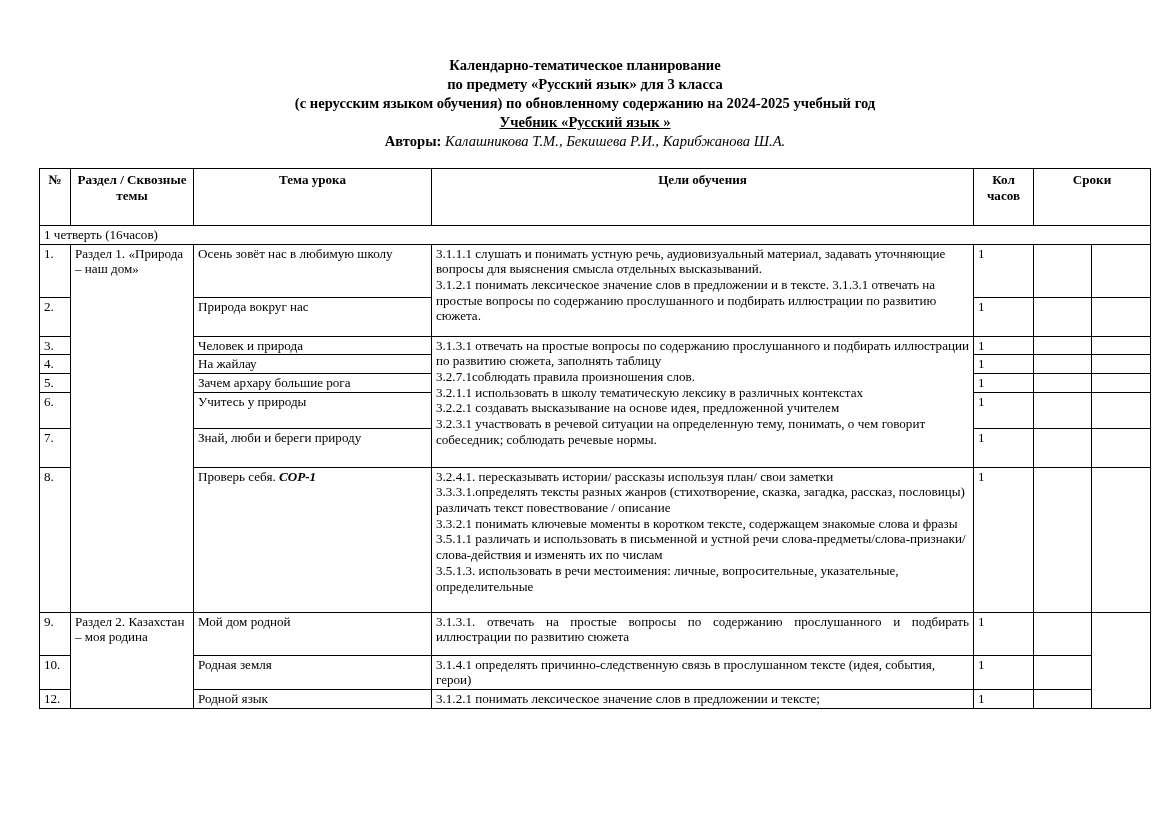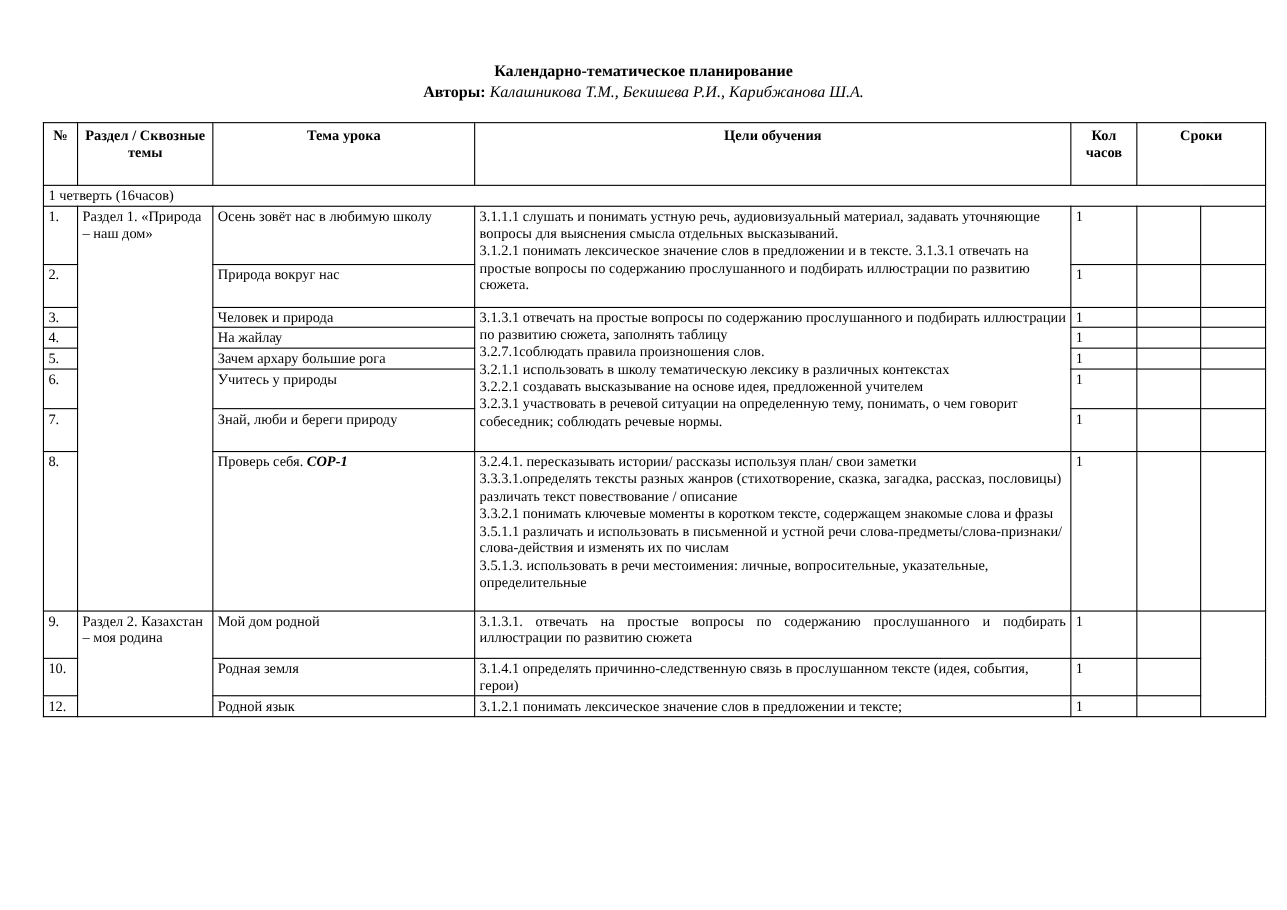--- a/index.html
+++ b/index.html
@@ -115,20 +115,25 @@
   col.c-date1   { width: 58px; }
   col.c-date2   { width: 59px; }
 </style>
 </head>
 <body>
 
 <div class="page">
 
   <div class="title-block">
     <div class="title-line">Календарно-тематическое планирование</div>
+    <div class="title-line">по предмету «Русский язык» для 3 класса</div>
+    <div class="title-line">(с нерусским языком обучения) по обновленному содержанию на 2024-2025 учебный год</div>
+    <div class="title-line">
+      <span class="uline">Учебник «Русский язык »</span>
+    </div>
     <div class="title-line">
       <span>Авторы:</span><span class="norm"> Калашникова Т.М., Бекишева Р.И., Карибжанова Ш.А.</span>
     </div>
   </div>
 
   <div class="table-wrap">
     <table class="ktp">
       <colgroup>
         <col class="c-num">
           <col class="c-section">

